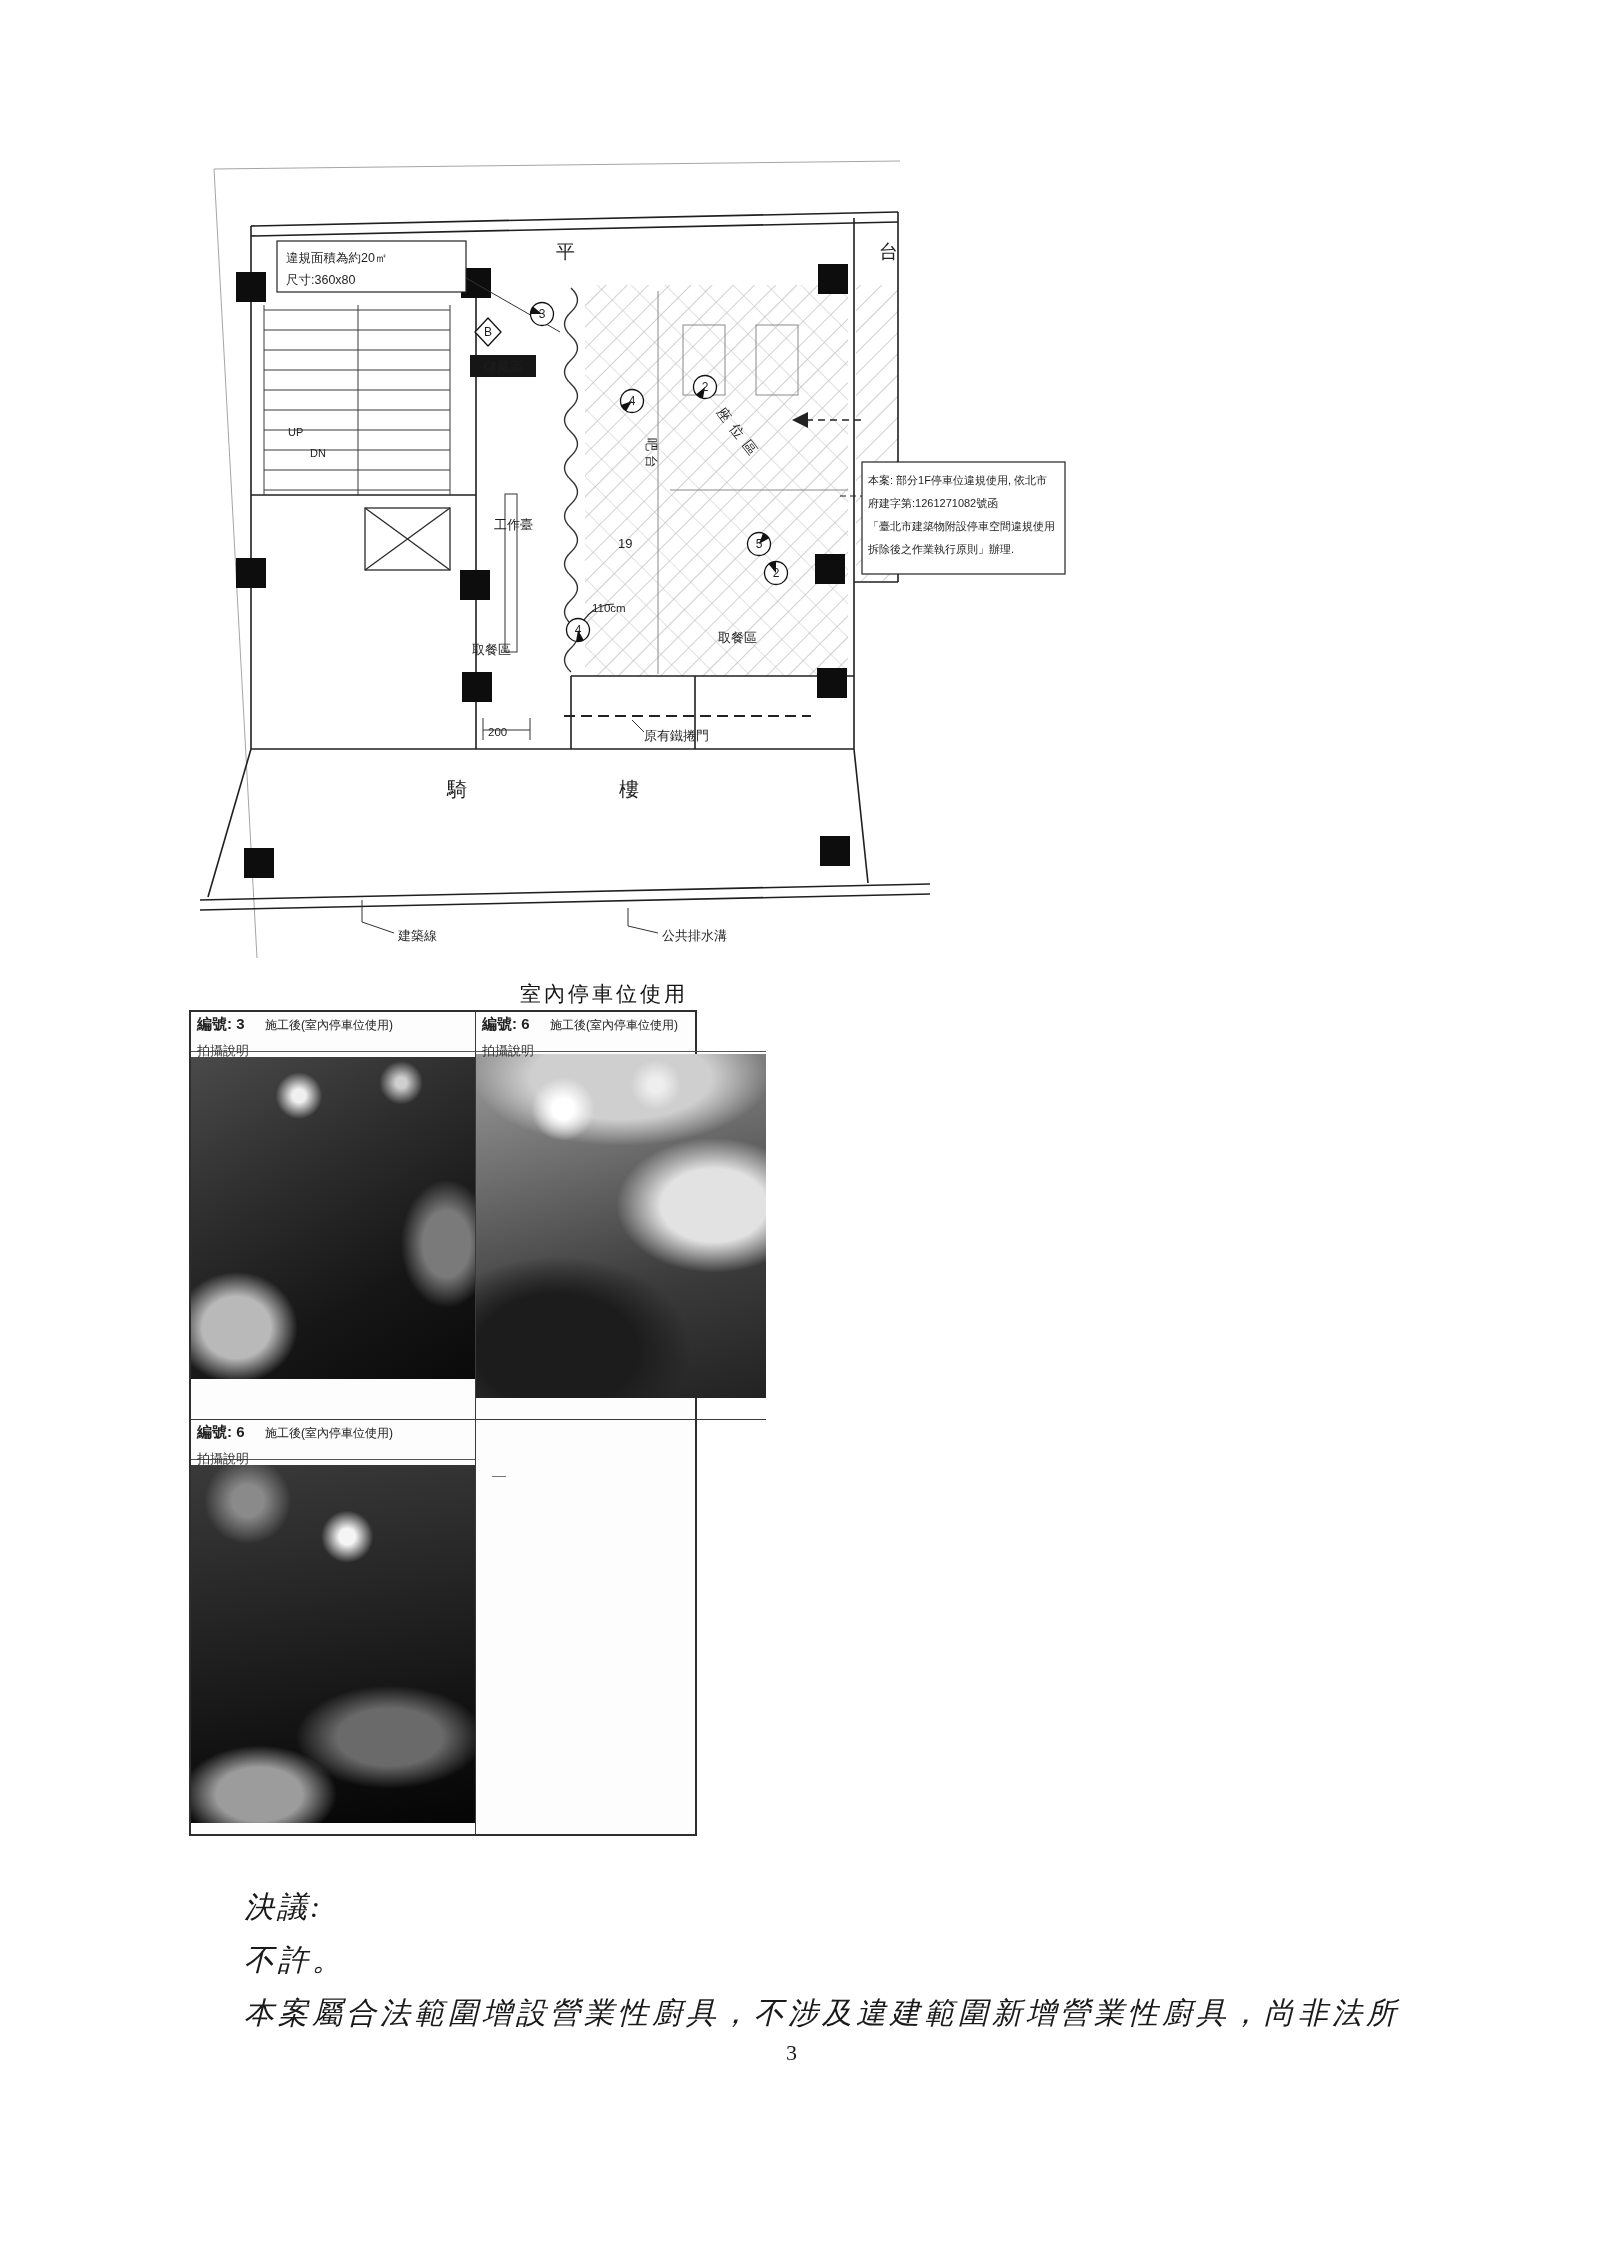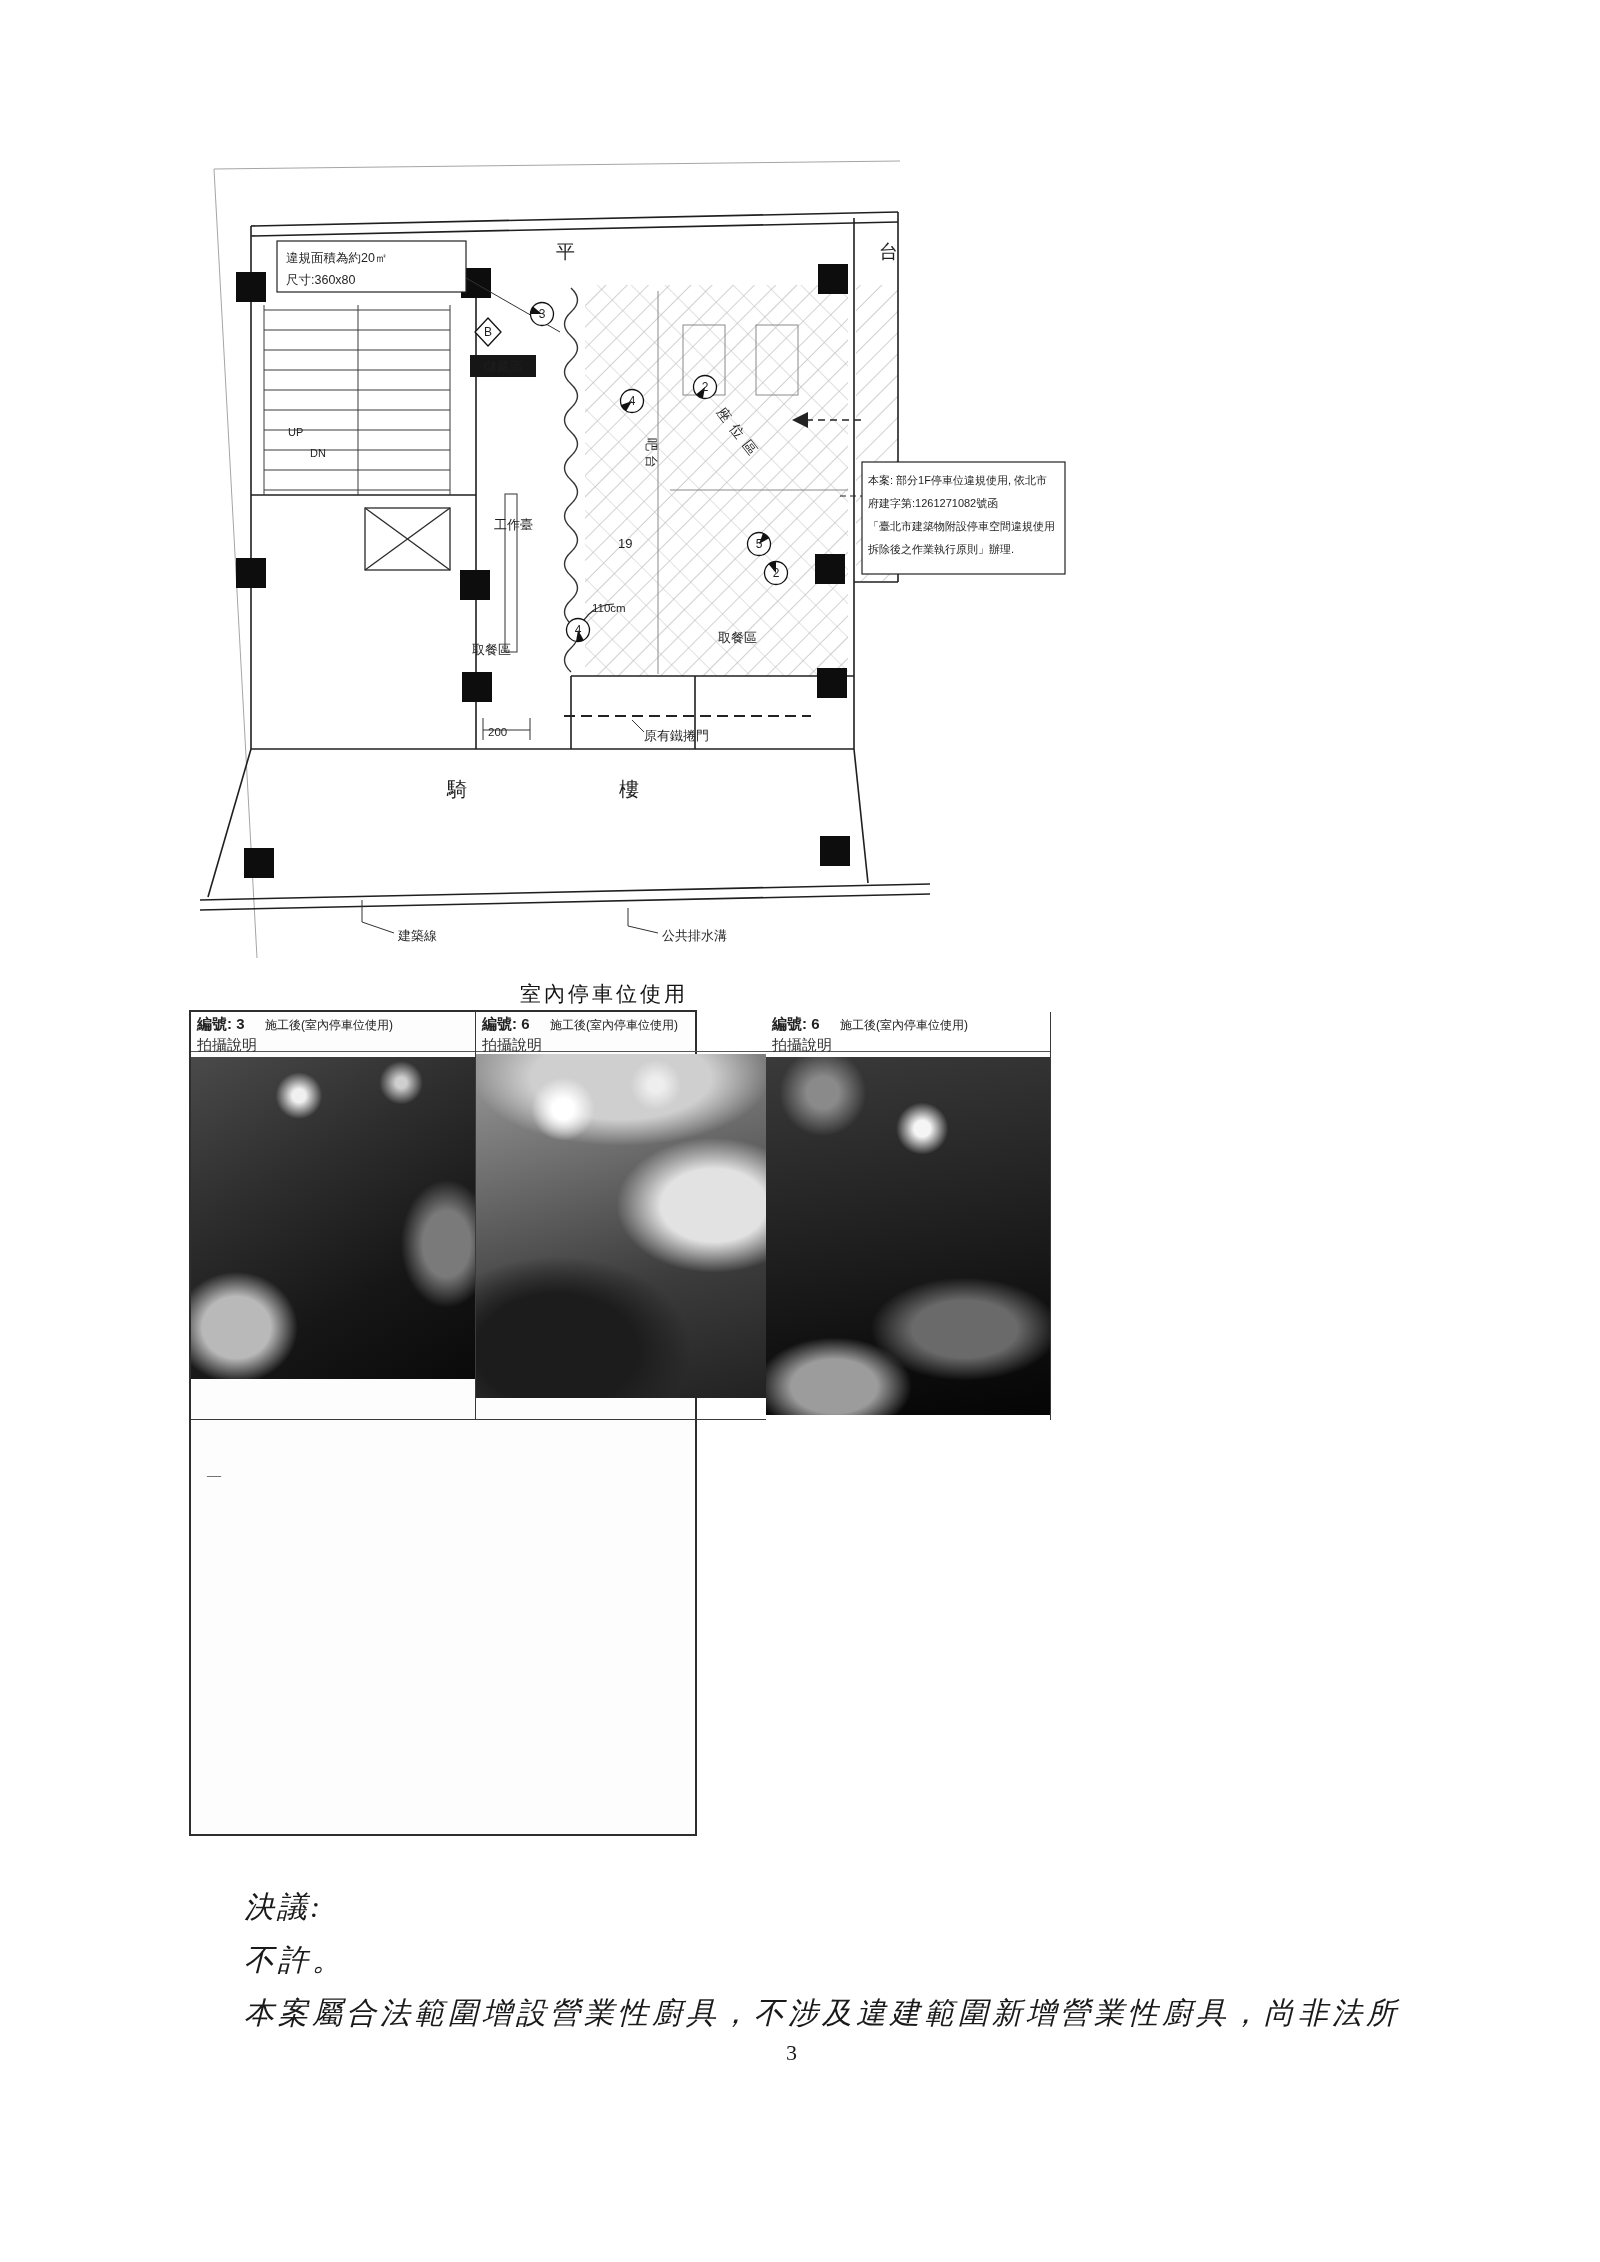--- a/index.html
+++ b/index.html
@@ -12,33 +12,33 @@
   .floorplan { position:absolute; left:200px; top:160px; width:880px; height:800px; }
   .fp-label { font-family:"Liberation Sans", sans-serif; fill:#1f1f1f; }
   
   .photo-title {
     position:absolute; left:520px; top:980px; font-size:21px; letter-spacing:3px;
     font-family:"Liberation Serif", serif; color:#111;
   }
   .photo-grid {
     position:absolute; left:189px; top:1010px; width:508px; height:826px;
     border:2px solid #2e2e2e; box-sizing:border-box;
-    display:grid; grid-template-columns:1fr 1fr 1fr; grid-template-rows:408px 1fr;
+    display:grid; grid-template-columns:1fr 1fr; grid-template-rows:408px 1fr;
     background:#fdfdfd;
   }
   .cell { box-sizing:border-box; position:relative; border-right:1.5px solid #3a3a3a; border-bottom:1.5px solid #3a3a3a; }
   .cell.c2, .cell.c4 { border-right:none; }
   .cell.c3, .cell.c4 { border-bottom:none; }
   .cell-header {
     border-bottom:1px solid #555; padding:3px 6px 2px; height:40px; box-sizing:border-box;
     font-family:"Liberation Sans", sans-serif; color:#222;
   }
   .no-label { font-size:15px; font-weight:bold; }
   .desc { font-size:12px; margin-left:16px; }
-  .shoot-label { display:block; font-size:15px; margin-top:2px; color:#333; }
+  .shoot-label { display:block; font-size:13px; margin-top:8px; color:#333; }
   .photo { margin:5px auto 0 auto; }
   .photo.p3 {
     width:284px; height:322px;
     background:
       radial-gradient(circle at 38% 12%, #f0f0f0 0 2%, rgba(240,240,240,0) 7%),
       radial-gradient(circle at 74% 8%, #cfcfcf 0 1.5%, rgba(200,200,200,0) 6%),
       radial-gradient(ellipse 30% 24% at 16% 84%, #b9b9b9 0 40%, rgba(185,185,185,0) 72%),
       radial-gradient(ellipse 26% 32% at 90% 58%, #7a7a7a 0 32%, rgba(120,120,120,0) 62%),
       linear-gradient(150deg, #4a4a4a 0%, #2e2e2e 35%, #161616 70%, #0a0a0a 100%);
   }

